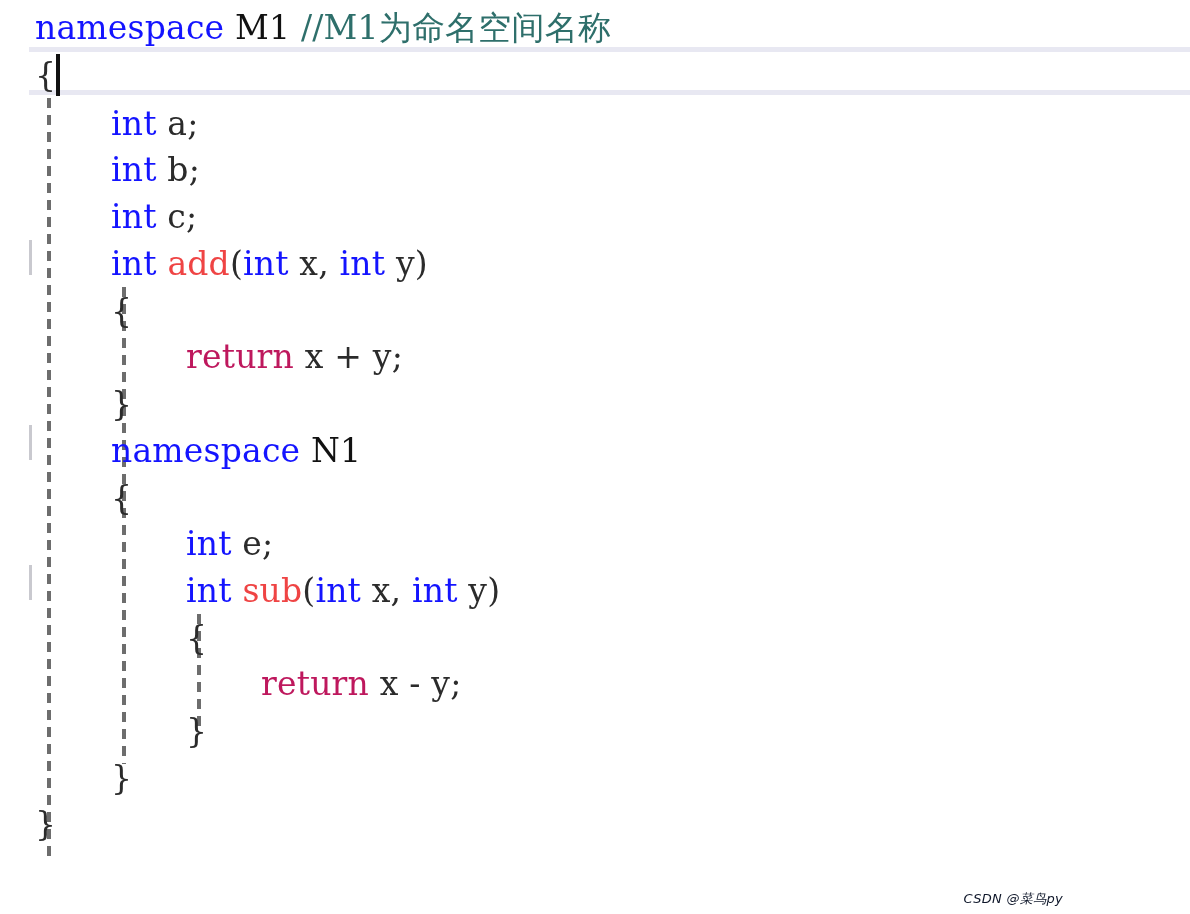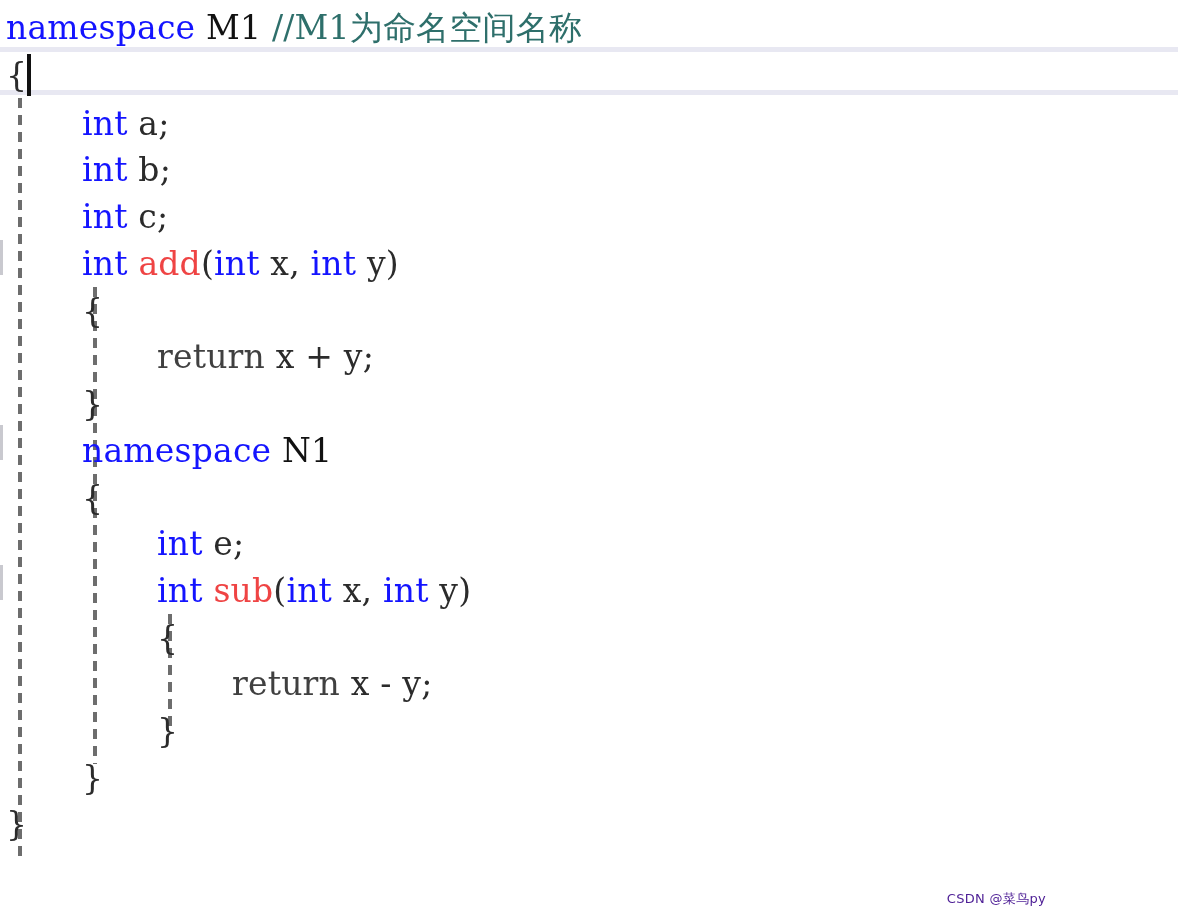--- a/index.html
+++ b/index.html
@@ -12,20 +12,21 @@
     height: 914px;
     overflow: hidden;
     font-family: "DejaVu Serif", "Liberation Serif", serif;
   }
 
   #editor {
     position: relative;
     width: 1054px;
     height: 914px;
     background: #ffffff;
+    margin-left: 29px;
   }
 
   
   .current-line-band {
     position: absolute;
     left: 0;
     width: 1178px;
     height: 48px;
     background: #ffffff;
     border-top: 5px solid #e8e8f2;
@@ -66,49 +67,50 @@
     line-height: 47px;
     white-space: pre;
     font-size: 33px;
     letter-spacing: 0.2px;
     z-index: 2;
     color: #2a2a2a;
   }
 
   .tok-kw       { color: #1414ff; }     
   .tok-fn       { color: #ef4444; }     
-  .tok-ret      { color: #404040; }     
+  .tok-ret      { color: #be185d; }     
   .tok-plain    { color: #2b2b2b; }     
   .tok-comment  { color: #2e6f6b; }     
   .tok-type     { color: #111111; }     
 
   
   .tok-comment {
     font-family: "DejaVu Serif", "Liberation Serif", serif;
   }
 
   
   .caret {
     position: absolute;
     width: 4px;
     background: #111111;
     z-index: 4;
   }
 
   
   .watermark {
     position: absolute;
-    right: 8px;
+    right: 20px;
     bottom: 6px;
     font-family: "DejaVu Sans", "Liberation Sans", sans-serif;
     font-size: 13px;
-    color: #4c1d95;
+    color: #0f172a;
     letter-spacing: 0.3px;
     z-index: 5;
     white-space: pre;
+    font-style: italic;
   }
 </style>
 </head>
 <body>
 
 <div id="editor">
 
   <div class="current-line-band" style="top: 47px; border-top-color: rgb(232, 232, 242); border-bottom-color: rgb(232, 232, 242);"></div>
 
   <div id="edge-markers">

